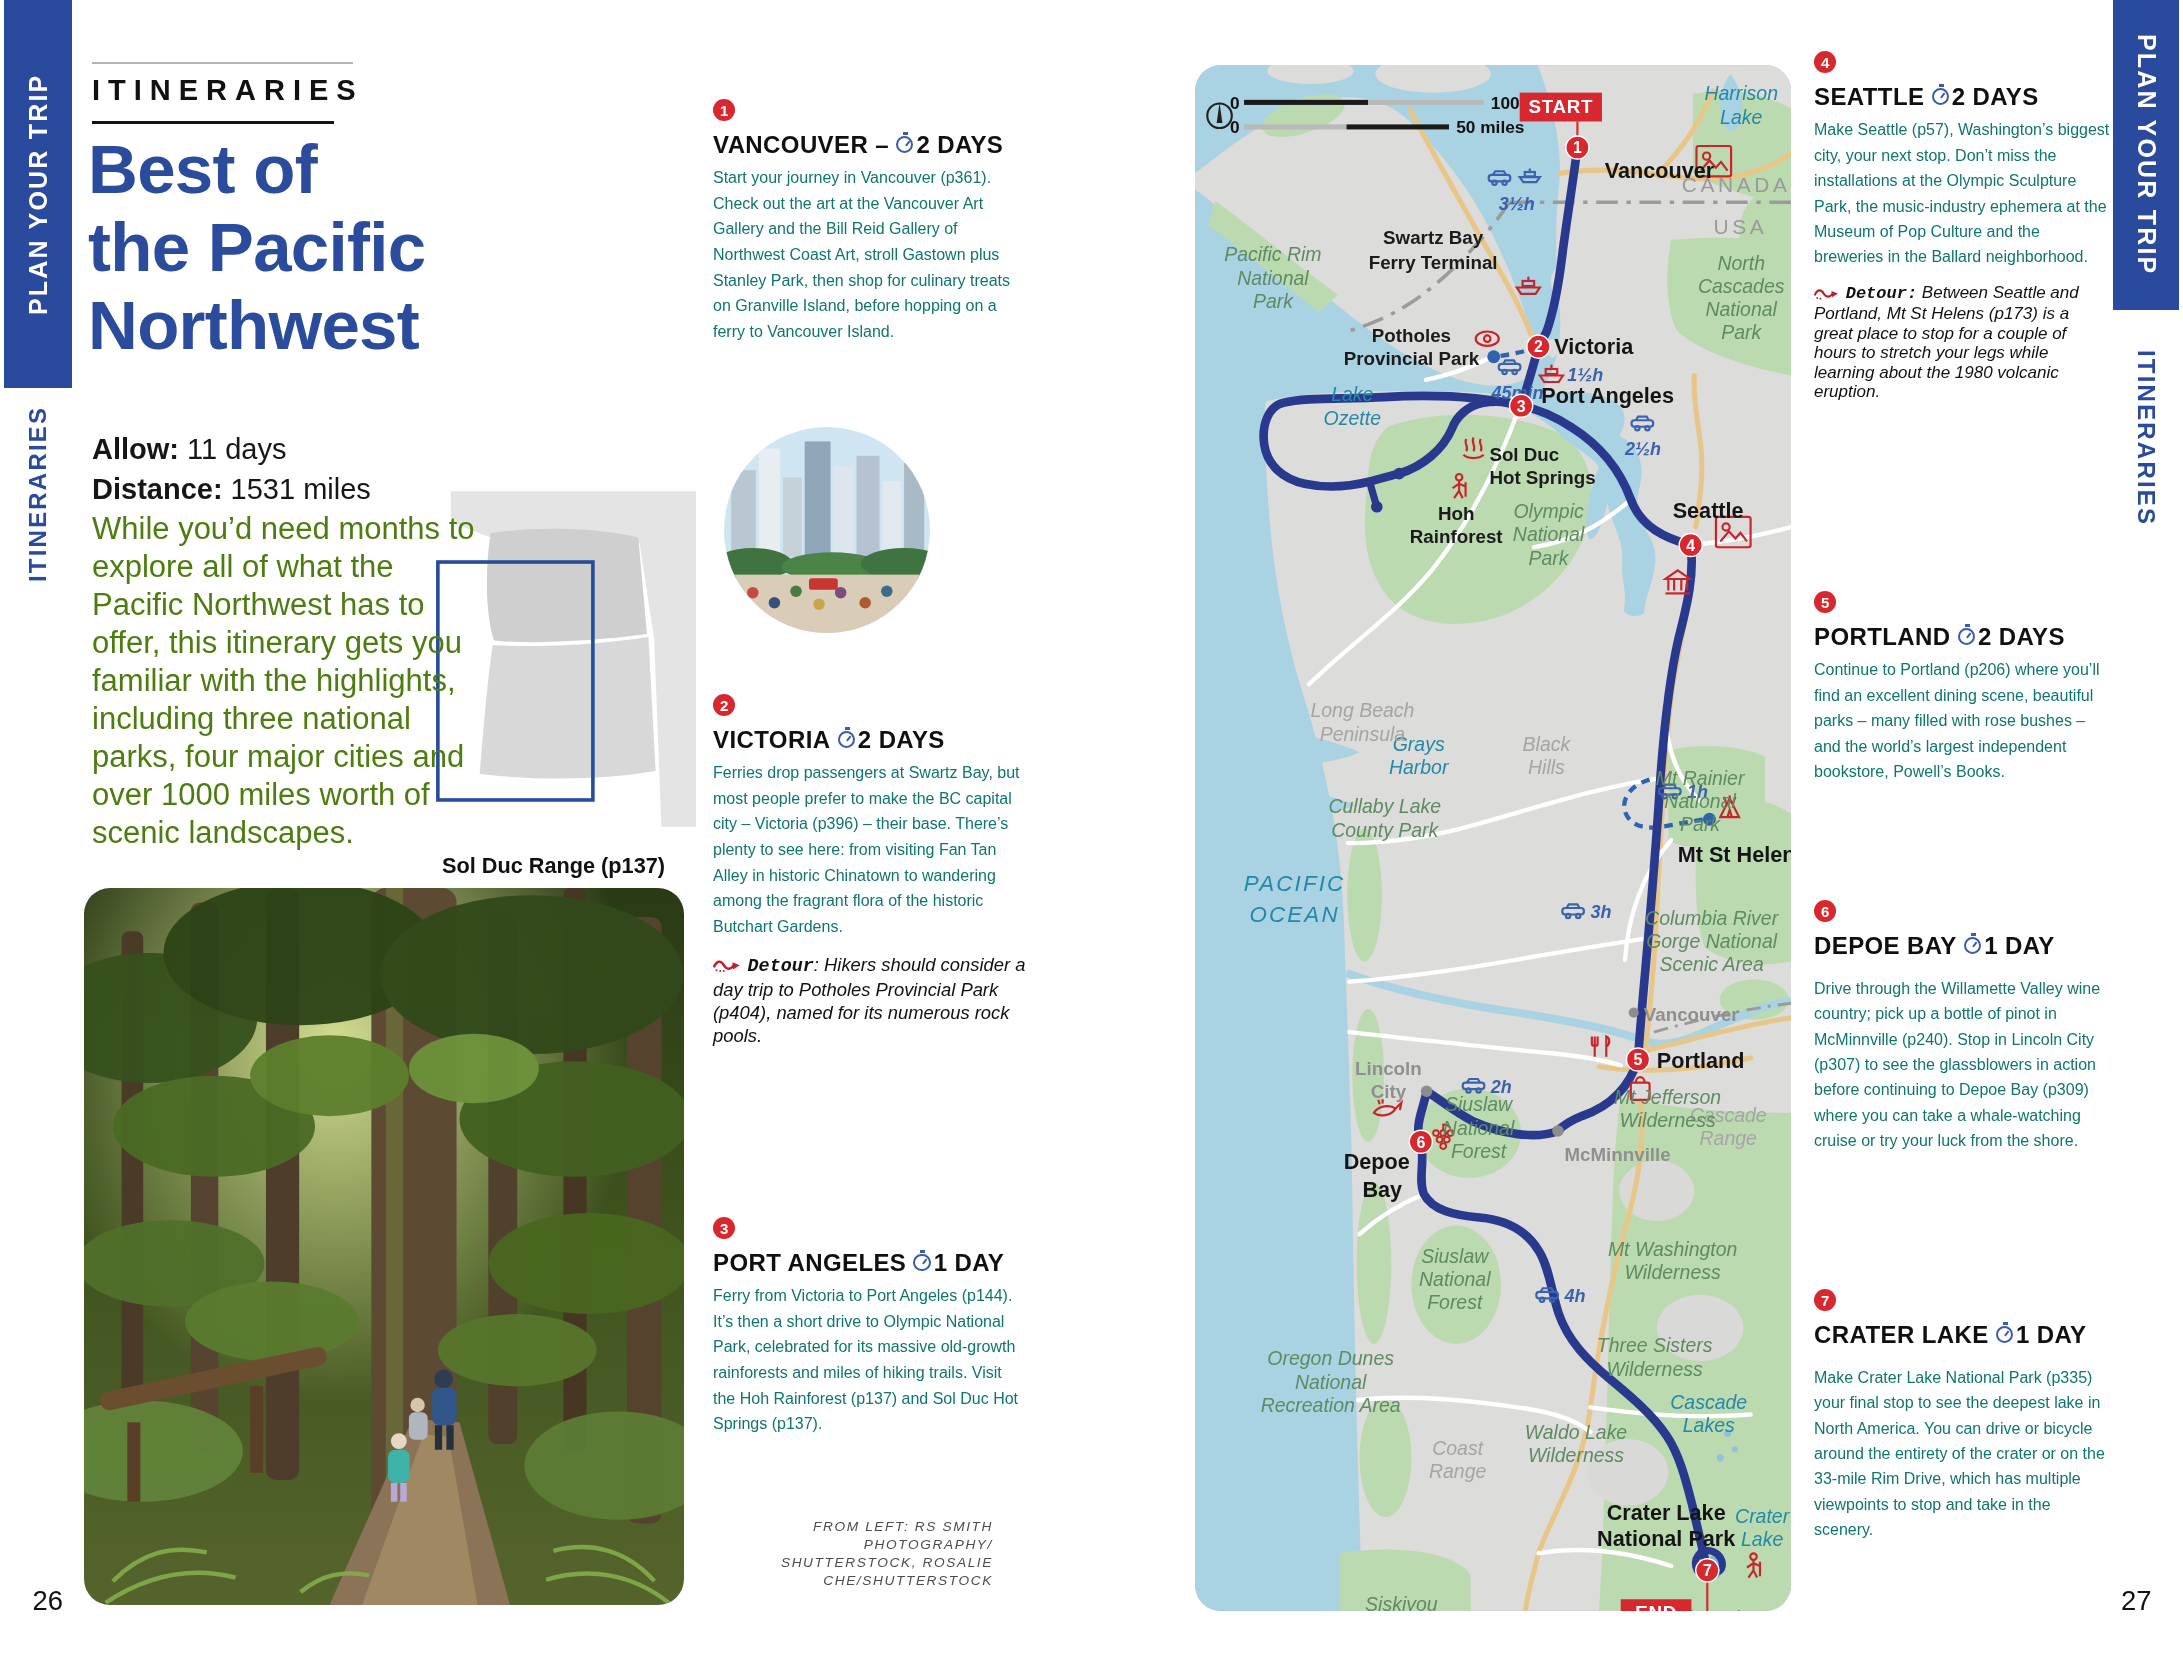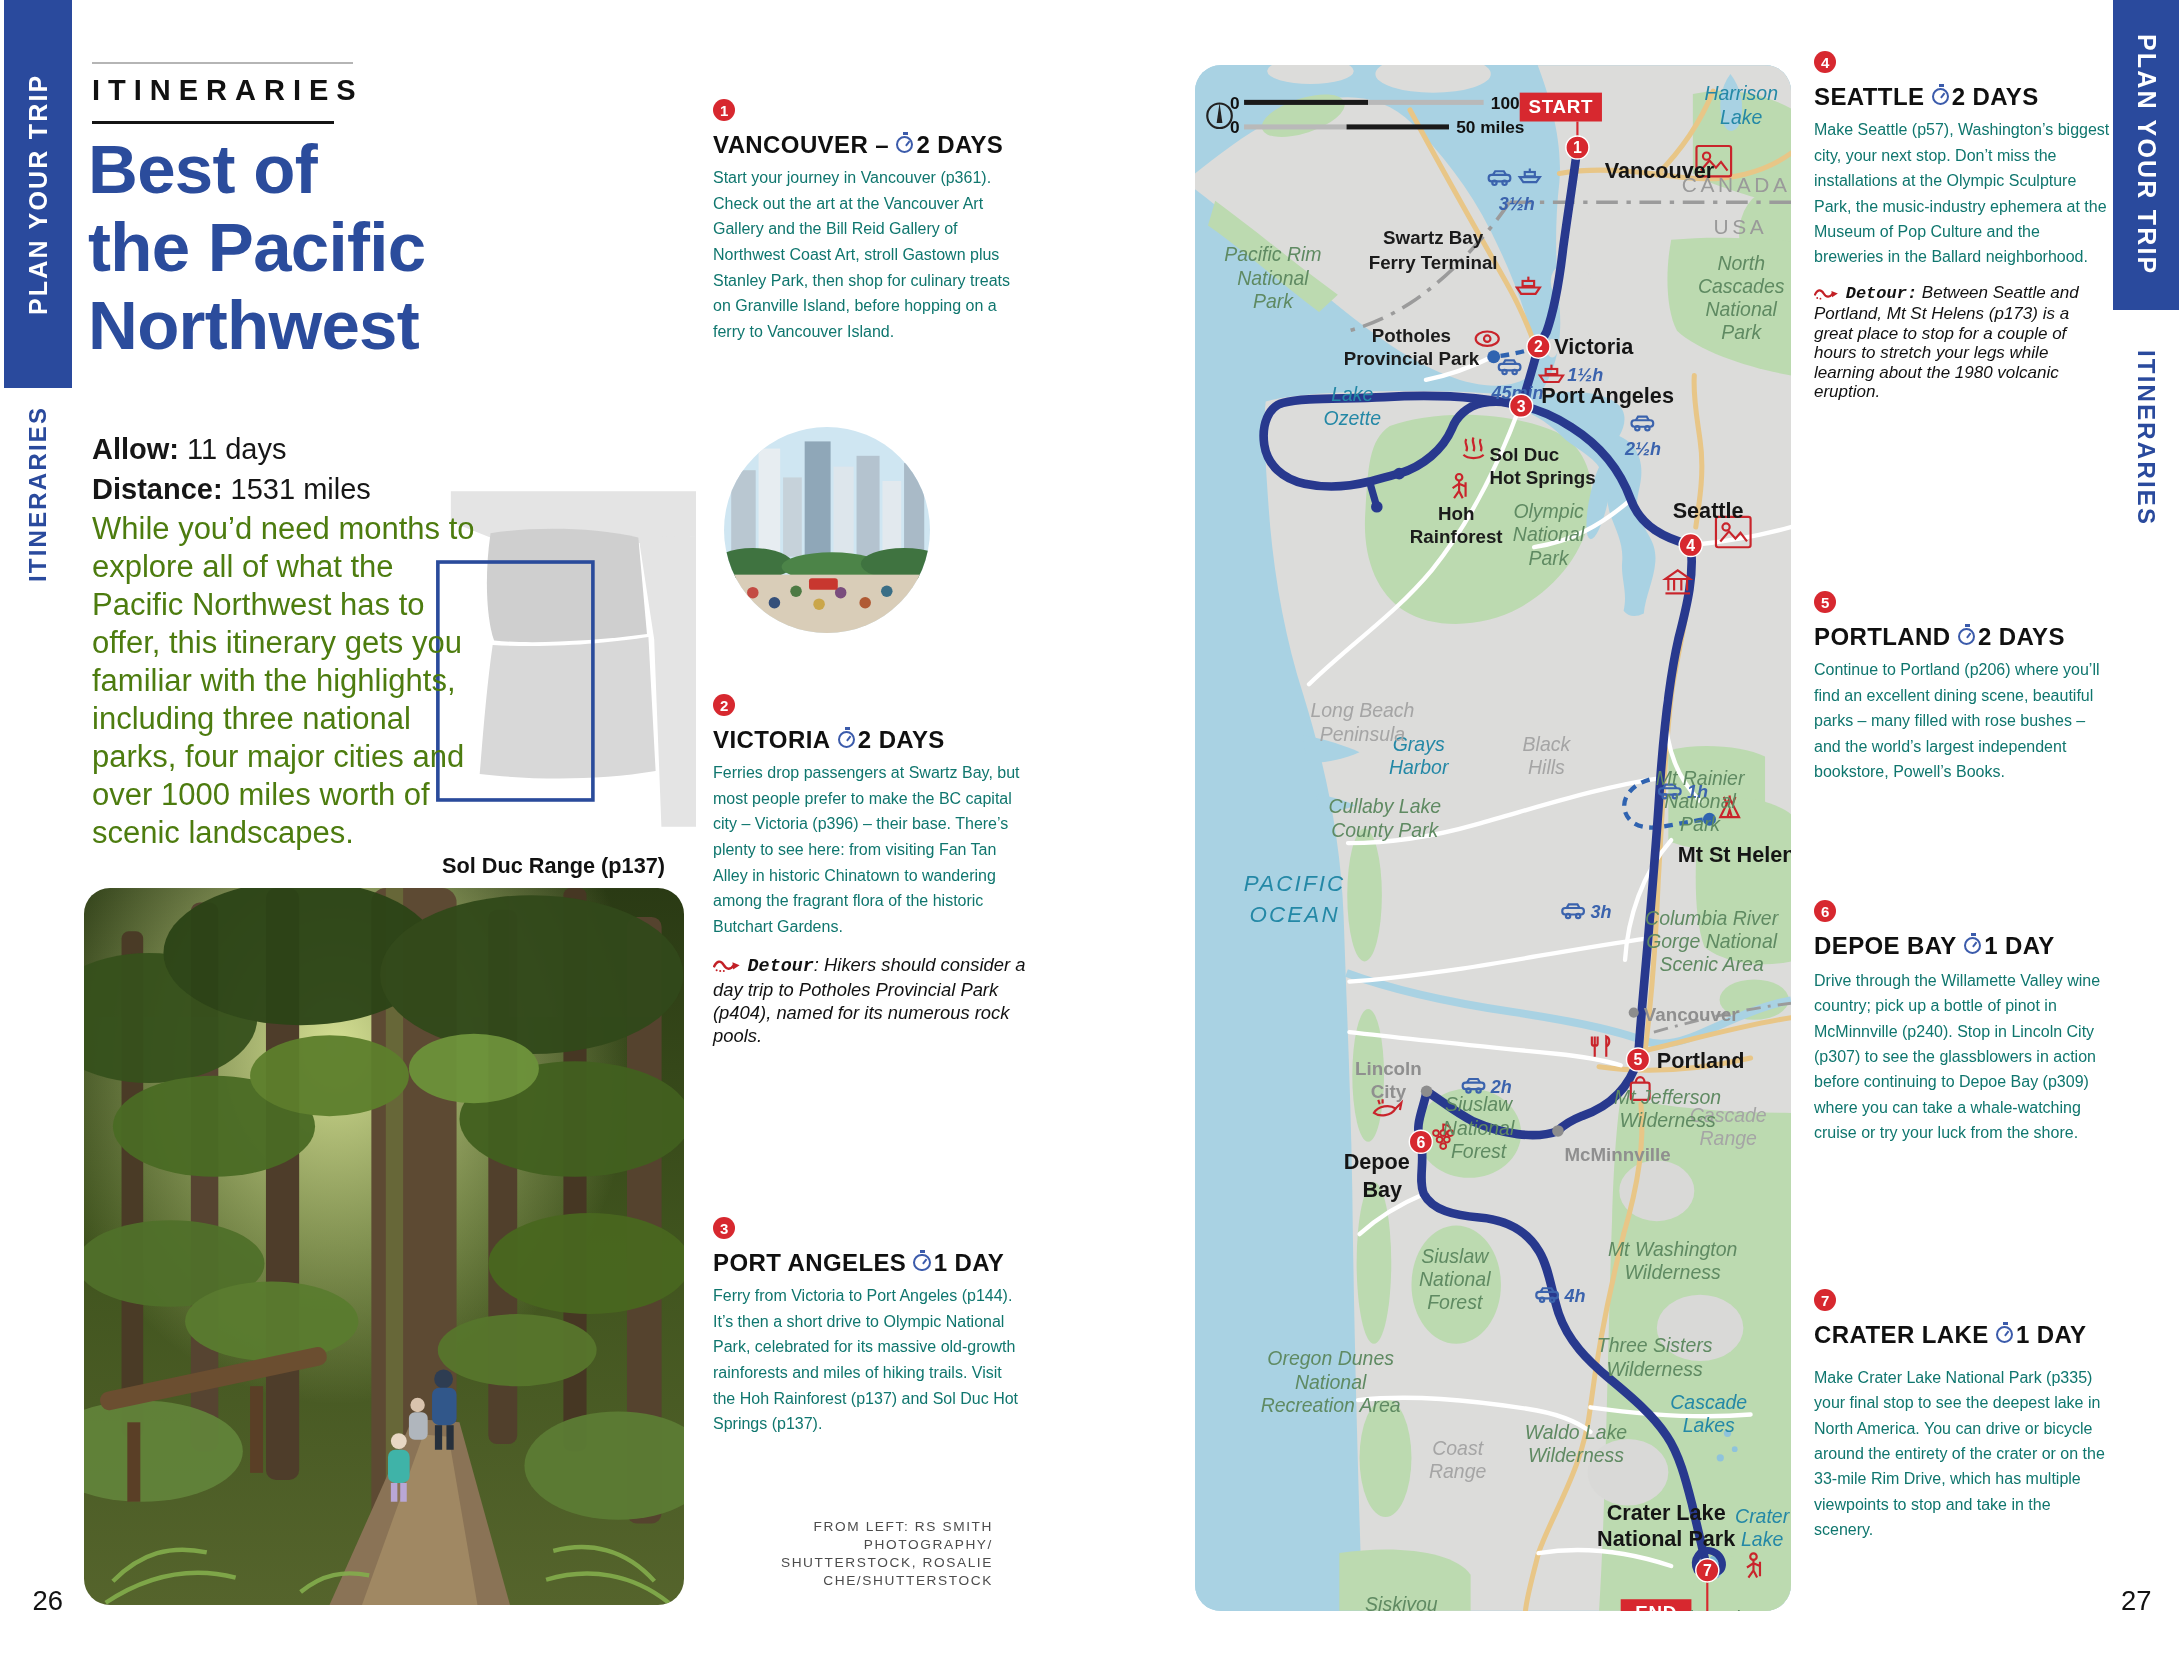--- a/index.html
+++ b/index.html
@@ -263,21 +263,21 @@
         <span>3</span>
       </div>
     <h3>
       <span>PORT ANGELES</span>
       <span class="sw"></span>
       <span>1 DAY</span>
     </h3>
     <p class="body">Ferry from Victoria to Port Angeles (p144). It’s then a short drive to Olympic National Park, celebrated for its massive old-growth rainforests and miles of hiking trails. Visit the Hoh Rainforest (p137) and Sol Duc Hot Springs (p137).</p>
   </div>
 
-  <div class="abs credits" style="left:732px;top:1518px;width:261px;">
+  <div class="abs credits" style="left:732px;top:1518px;width:261px;font-style:italic;">
     <div>FROM LEFT: RS SMITH PHOTOGRAPHY/</div>
     <div>SHUTTERSTOCK, ROSALIE CHE/SHUTTERSTOCK</div>
   </div>
 
   <div class="abs map">
   <svg class="mapsvg" width="596" height="1546" viewBox="0 0 826 2142">
     <defs>
       <g id="icon-car" stroke="#3b63ad" fill="none" stroke-width="3">
         <rect x="1" y="8" width="30" height="9" rx="4"></rect>
         <path d="M7,8 L10,3 L22,3 L25,8"></path>
@@ -690,21 +690,21 @@
 
     <div class="sec" style="left:1814px;top:900px;width:296px;">
       <div class="badge">
           <span>6</span>
         </div>
       <h3>
         <span>DEPOE BAY</span>
         <span class="sw"></span>
         <span>1 DAY</span>
       </h3>
-      <p class="body" style="margin-top:8px;">Drive through the Willamette Valley wine country; pick up a bottle of pinot in McMinnville (p240). Stop in Lincoln City (p307) to see the glassblowers in action before continuing to Depoe Bay (p309) where you can take a whale-watching cruise or try your luck from the shore.</p>
+      <p class="body" style="margin-top:16px;">Drive through the Willamette Valley wine country; pick up a bottle of pinot in McMinnville (p240). Stop in Lincoln City (p307) to see the glassblowers in action before continuing to Depoe Bay (p309) where you can take a whale-watching cruise or try your luck from the shore.</p>
     </div>
 
     <div class="sec" style="left:1814px;top:1289px;width:296px;">
       <div class="badge">
           <span>7</span>
         </div>
       <h3>
         <span>CRATER LAKE</span>
         <span class="sw"></span>
         <span>1 DAY</span>

